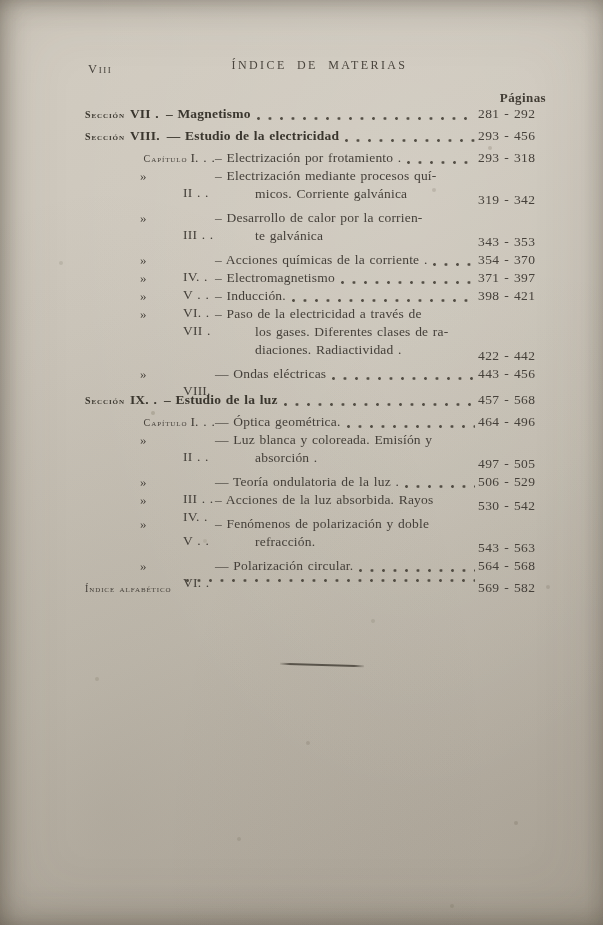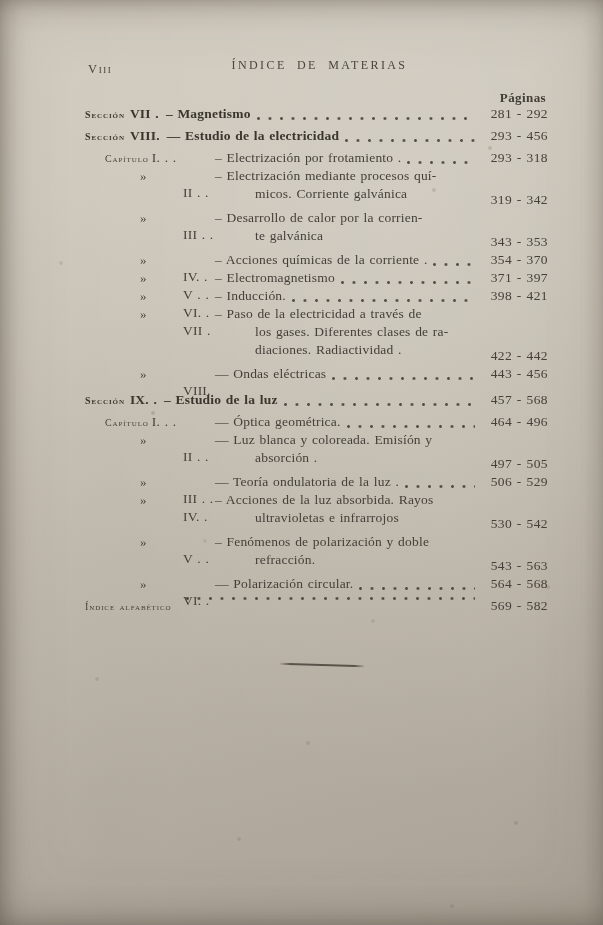--- a/index.html
+++ b/index.html
@@ -40,39 +40,39 @@
   .pages-label {
     position:absolute; top:90px; right:57px; font-size:13px; font-weight:bold;
     letter-spacing:.4px; color:#423d35;
   }
   .toc { position:absolute; top:105px; left:85px; right:55px; font-size:13.5px; line-height:18px; }
   .row { display:flex; word-spacing:1px; letter-spacing:.2px; }
   .row.bold .mid, .row.bold .lbl { font-weight:bold; color:#3a362e; }
   .gap-sm { margin-top:4px; } .gap-md { margin-top:8px; } .gap-lg { margin-top:4px; }
   .lbl { flex:none; align-self:flex-start; white-space:nowrap; height:18px; }
   .pfx { font-variant:small-caps; text-transform:none; letter-spacing:.9px; font-size:10px; }
-  .row-chapter .lbl { width:130px; box-sizing:border-box; padding-left:20px; }
+  .row-chapter .lbl { width:130px; box-sizing:border-box; padding-left:20px;text-align:right; }
   .row-chapter .num { margin-left:3px; }
   .row-sub .lbl { width:130px; position:relative; }
   .row-sub .pfx { position:absolute; left:55px; top:0; font-size:13px; }
   .row-sub .num { position:absolute; left:98px; top:17px; }
   .row-section .lbl { padding-right:7px; }
   .row-section .num { margin-left:5px; }
   .row-index .lbl { padding-right:8px; }
   .mid { flex:1 1 auto; min-width:0; }
   .line { white-space:nowrap; }
   .line.cont { padding-left:40px;flex-direction:column; }
   .line.last { display:flex; }
   .line.last .t { flex:none; white-space:nowrap; }
   .leader {
     flex:1 1 auto; height:3px; align-self:flex-end; margin:0 3px 3px 6px;
     background-image:radial-gradient(circle at 1.5px 1.5px, rgba(62,57,48,.85) 1.1px, rgba(62,57,48,0) 1.7px);
     background-size:11.5px 3px; background-repeat:repeat-x; background-position:left bottom;
   }
-  .pg { flex:none; width:70px; align-self:flex-end; text-align:right; white-space:nowrap;
+  .pg { flex:none; width:70px; align-self:flex-end; text-align:left; white-space:nowrap;
         letter-spacing:.4px; }
   .divider { position:absolute; top:664px; left:280px; width:84px; height:1.6px;
     transform:rotate(1.8deg);
     background:linear-gradient(90deg, rgba(95,89,78,.15), rgba(72,67,58,.85) 12%, rgba(72,67,58,.85) 88%, rgba(95,89,78,.2));
   }
 </style>
 </head>
 <body>
 
 <div class="page">
@@ -281,21 +281,20 @@
   </div>
 
   <div class="row row-sub">
     <div class="lbl">
       <span class="pfx">»</span>
           <span class="num">IV. .</span>
     </div>
     <div class="mid">
           <div class="line">– Acciones de la luz absorbida. Rayos</div>
           <div class="line last cont">
-            <span class="t">ultravioletas e infrarrojos</span>
             <span class="leader"></span>
           </div>
         </div>
     <div class="pg">530 - 542</div>
   </div>
 
   <div class="row row-sub">
     <div class="lbl">
       <span class="pfx">»</span>
           <span class="num">V . .</span>

